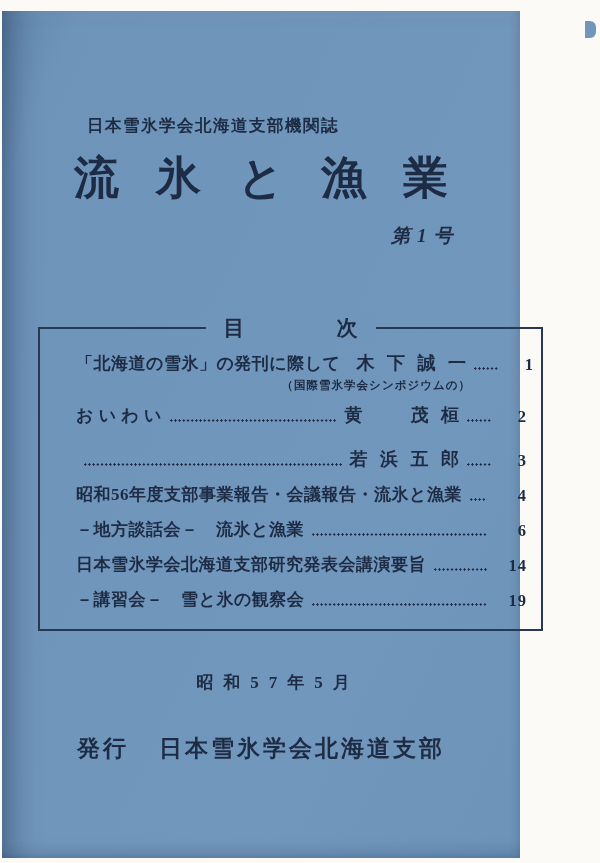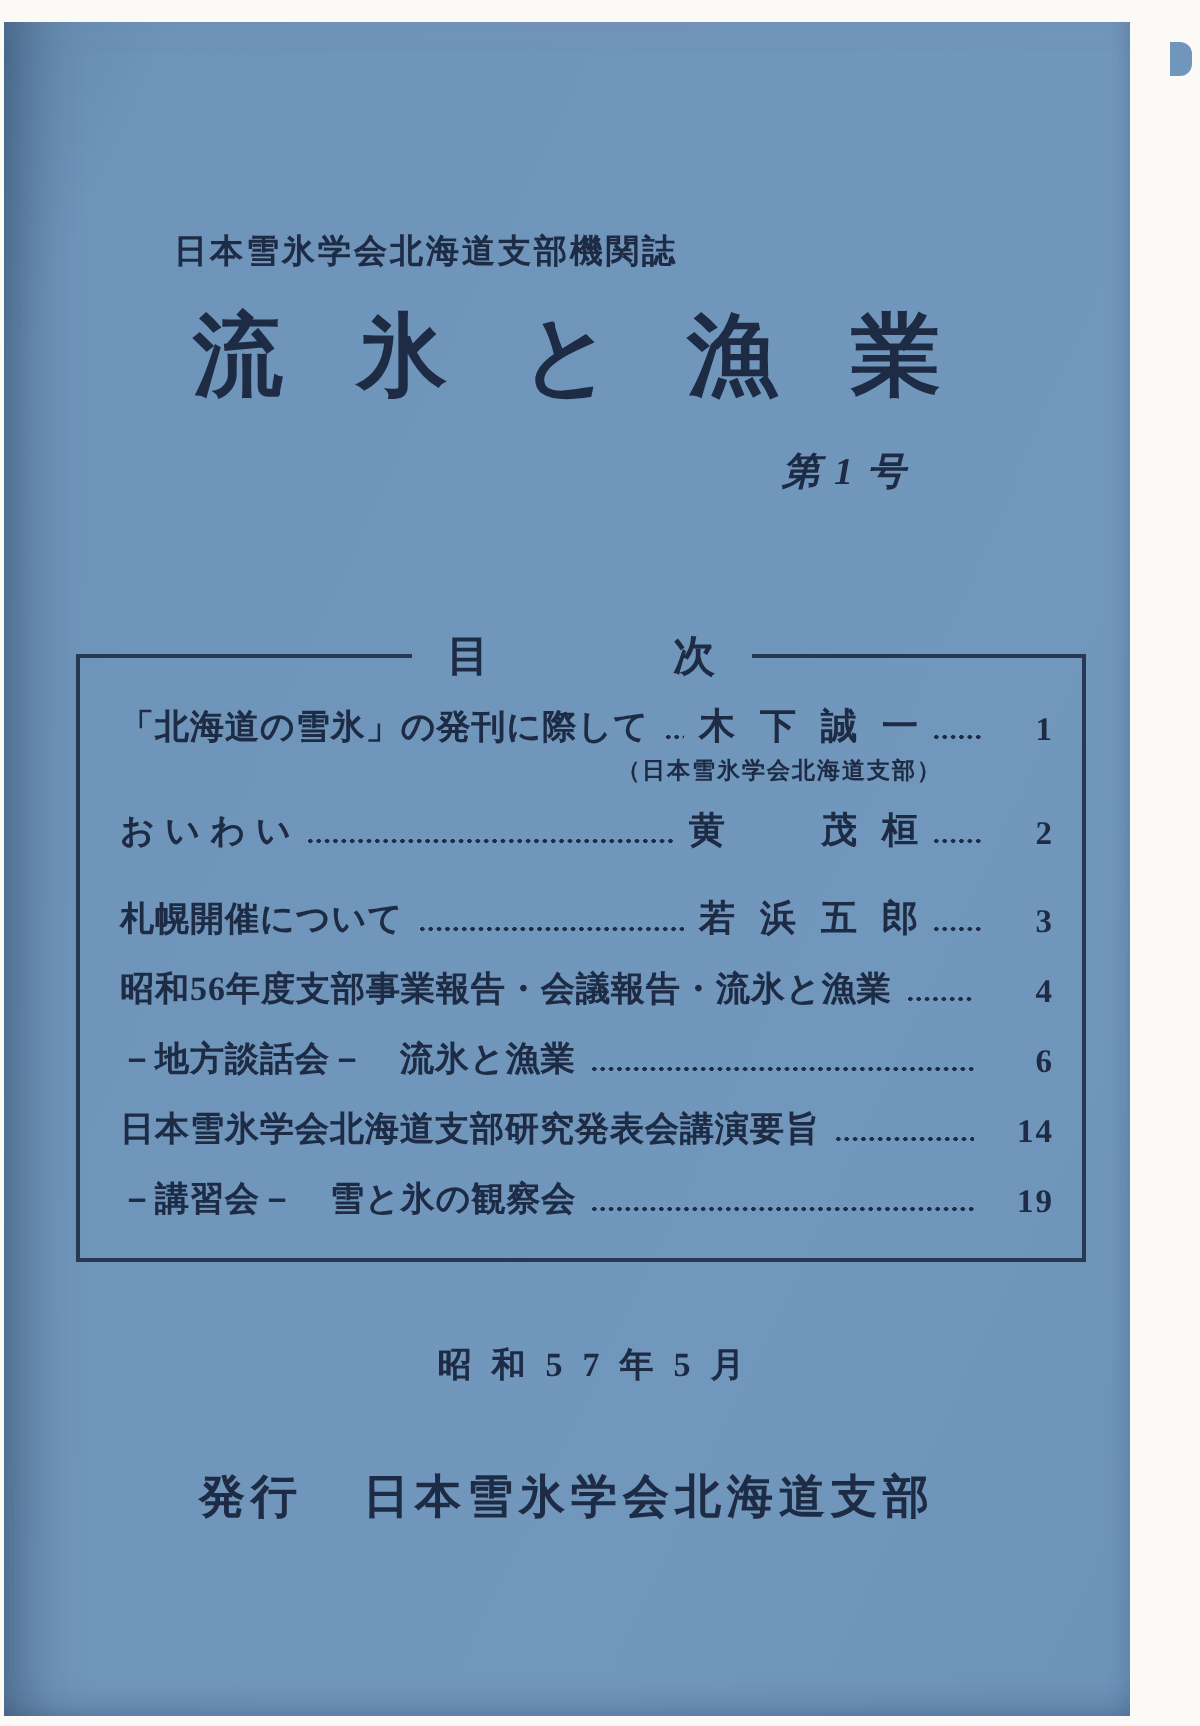--- a/index.html
+++ b/index.html
@@ -12,21 +12,21 @@
   *{margin:0;padding:0;box-sizing:border-box;}
   html,body{width:600px;height:863px;overflow:hidden;}
   body{
     background:var(--backdrop);
     font-family:"Liberation Serif","DejaVu Serif",serif;
     color:var(--ink);
     position:relative;
   }
   .paper{
     position:absolute;
-    left:2px;top:11px;width:563px;height:847px;
+    left:2px;top:11px;width:518px;height:847px;
     background:linear-gradient(115deg,#6288ad 0%,#6f94ba 9%,var(--paper_blue) 45%,#7297bc 70%,#6d93b9 100%);
     box-shadow:
       inset 26px 0 30px -18px rgba(25,45,75,.45),
       inset -6px 0 12px -8px rgba(25,45,75,.28),
       inset 0 -12px 20px -14px rgba(25,45,75,.35),
       inset 0 10px 16px -12px rgba(200,215,230,.25);
   }
   .edge-tab{
     position:absolute;left:585px;top:21px;width:11px;height:17px;
     background:var(--paper_blue);border-radius:0 6px 6px 0;
@@ -48,21 +48,21 @@
     position:absolute;left:36px;top:316px;width:505px;height:304px;
     border:2px solid var(--border);
   }
   .toc-header{
     position:absolute;top:-17px;left:50%;transform:translateX(-50%);
     background:var(--paper_blue);
     padding:0 18px;display:flex;gap:92px;
     font-size:21px;font-weight:700;line-height:32px;
   }
   .toc-rows{
-    position:absolute;left:20px;right:14px;top:2px;
+    position:absolute;left:36px;right:14px;top:2px;
     padding-top:20px;display:flex;flex-direction:column;
   }
   .toc-row{display:flex;align-items:flex-end;font-size:17px;font-weight:600;margin-bottom:14px;}
   .t{white-space:pre;letter-spacing:.5px;}
   .author{font-size:18px;font-weight:700;letter-spacing:4px;white-space:pre;}
   .pg{flex:0 0 32px;text-align:right;font-size:16.5px;font-weight:600;letter-spacing:1px;}
   .leader{
     flex:1 1 auto;height:3px;margin:0 8px 5px 8px;
     background-image:radial-gradient(circle at 1.2px 1.5px,var(--ink) 1.02px,rgba(0,0,0,0) 1.15px);
     background-size:4.2px 3px;background-repeat:repeat-x;
@@ -106,33 +106,32 @@
 
     <div class="toc-rows">
 
       <div class="toc-row">
         <span class="t">「北海道の雪氷」の発刊に際して</span>
         <span class="leader"></span>
         <span class="author">木 下 誠 一</span>
         <span class="leader short"></span>
         <span class="pg">1</span>
       </div>
-      <div class="toc-note">（日本雪氷学会北海道支部）</div>
+      <div class="toc-note">（国際雪氷学会シンポジウムの）</div>
 
       <div class="toc-row row-gap-lg">
         <span class="t">お い わ い</span>
         <span class="leader"></span>
         <span class="author">黄　　茂 桓</span>
         <span class="leader short"></span>
         <span class="pg">2</span>
       </div>
 
       <div class="two-line">
         <div class="toc-row">
-          <span class="t">札幌開催について</span>
           <span class="leader"></span>
           <span class="author">若 浜 五 郎</span>
           <span class="leader short"></span>
           <span class="pg">3</span>
         </div>
       </div>
 
       <div class="toc-row mb12">
         <span class="t">昭和56年度支部事業報告・会議報告・流氷と漁業</span>
         <span class="leader"></span>

